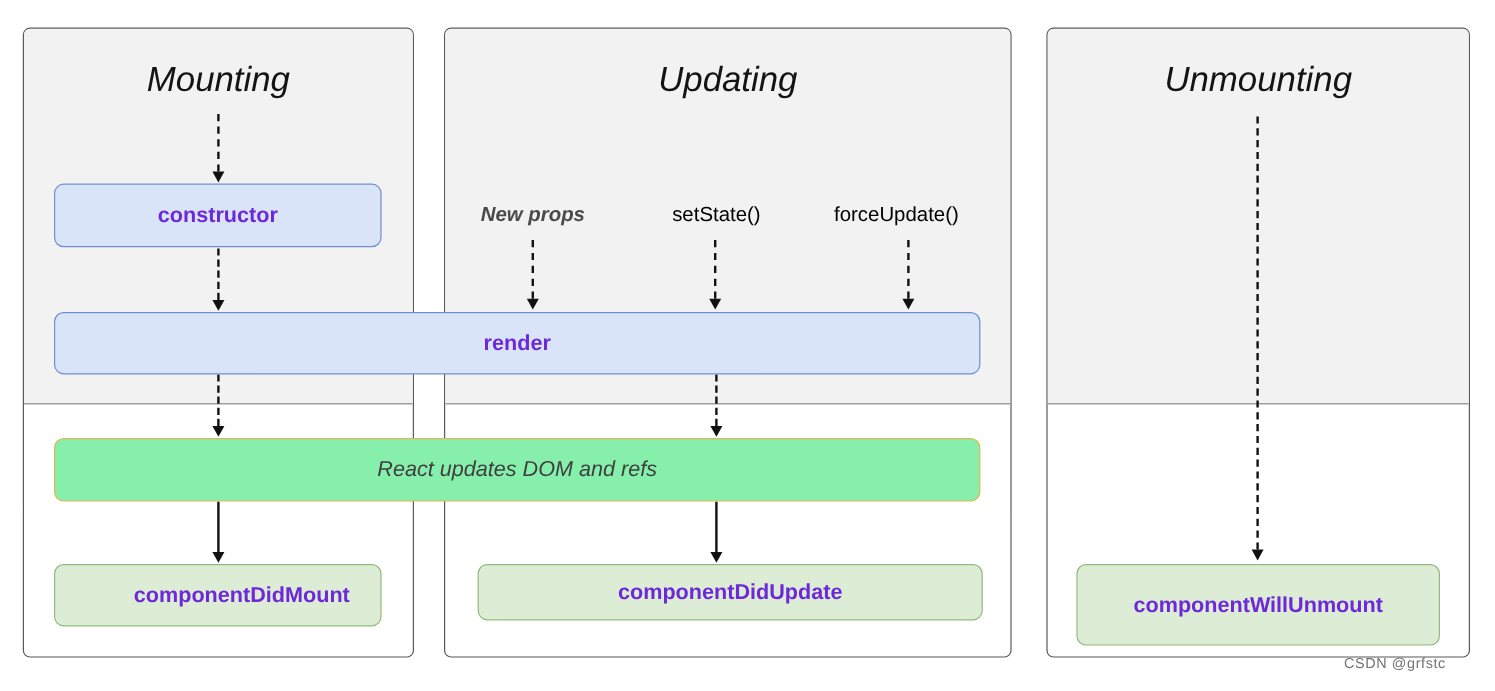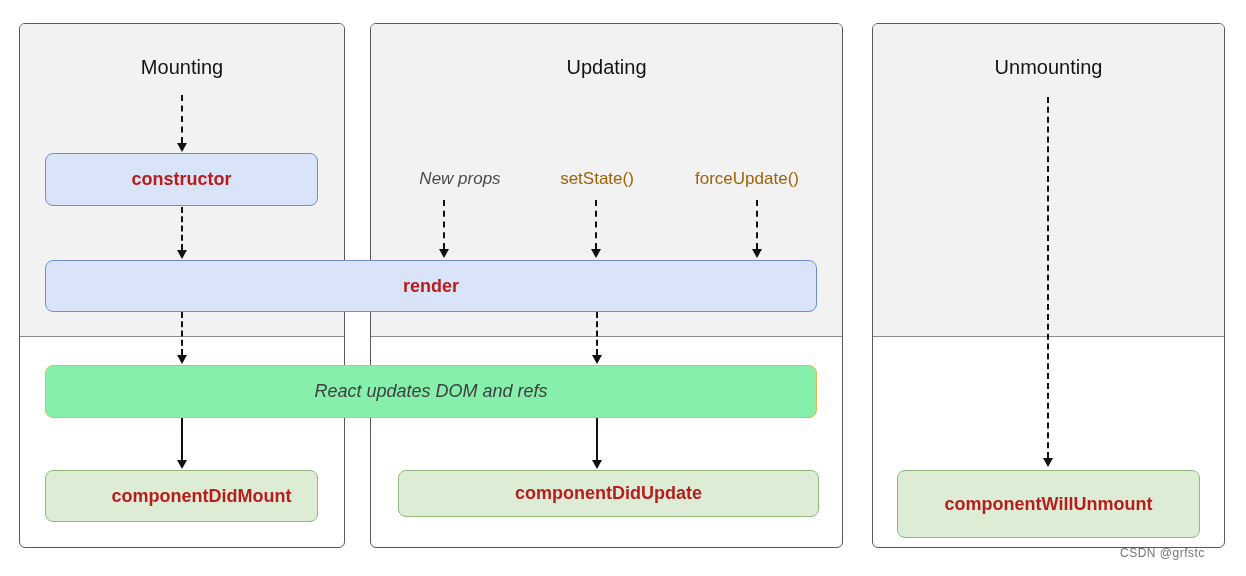--- a/index.html
+++ b/index.html
@@ -27,51 +27,52 @@
     position: absolute;
     left: 0; top: 0; right: 0;
     height: 313px;
     background: #f2f2f2;
     border-bottom: 1px solid #8c8c8c;
   }
   .panel .title {
     position: absolute;
     left: 0; right: 0; top: 26px;
     text-align: center;
-    font-size: 20px;
+    font-size: 29px;
     line-height: 34px;
     color: #141414;
     z-index: 2;
+    font-style: italic;
   }
 
   
   .lifebox {
     position: absolute;
     display: flex;
     align-items: center;
     justify-content: center;
     border-radius: 8px;
     font-size: 18px;
     font-weight: bold;
-    color: #b91c1c;
+    color: #6d28d9;
     z-index: 5;
   }
   .box-blue   { background: #d9e4f8; border: 1.5px solid #6e8fd0; }
   .box-yellow { background: #86efac; border: 1.5px solid #dfb94f; font-weight: normal; font-style: italic; color: #3f3f3f; }
   .box-green  { background: #dcecd5; border: 1.5px solid #93ba7c; }
 
   
   .trigger {
     position: absolute;
     top: 166px;
     height: 26px;
     line-height: 26px;
     text-align: center;
     font-size: 17px;
-    color: #a16207;
+    color: #000000;
     z-index: 2;
   }
   .trigger.italic { font-style: italic; color: #4a4a4a; }
 
   
   .arrow {
     position: absolute;
     width: 12px;
     display: flex;
     flex-direction: column;
@@ -117,21 +118,21 @@
   <div class="panel" style="left:370px; top:23px; width:473px; height:525px;">
     <div class="phase-zone"></div>
     <div class="title">Updating</div>
   </div>
 
   <div class="panel" style="left:872px; top:23px; width:353px; height:525px;">
     <div class="phase-zone"></div>
     <div class="title">Unmounting</div>
   </div>
 
-  <div class="trigger italic" style="left:390px; width:140px;">New props</div>
+  <div class="trigger italic" style="left:374px; width:140px;font-weight:bold;">New props</div>
   <div class="trigger" style="left:527px; width:140px;">setState()</div>
   <div class="trigger" style="left:677px; width:140px;">forceUpdate()</div>
 
   <div class="arrow" style="left:176px; top:95px; height:57px;">
     <div class="shaft"></div>
       <div class="head"></div>
   </div>
 
   <div class="arrow" style="left:176px; top:207px; height:52px;">
     <div class="shaft"></div>

